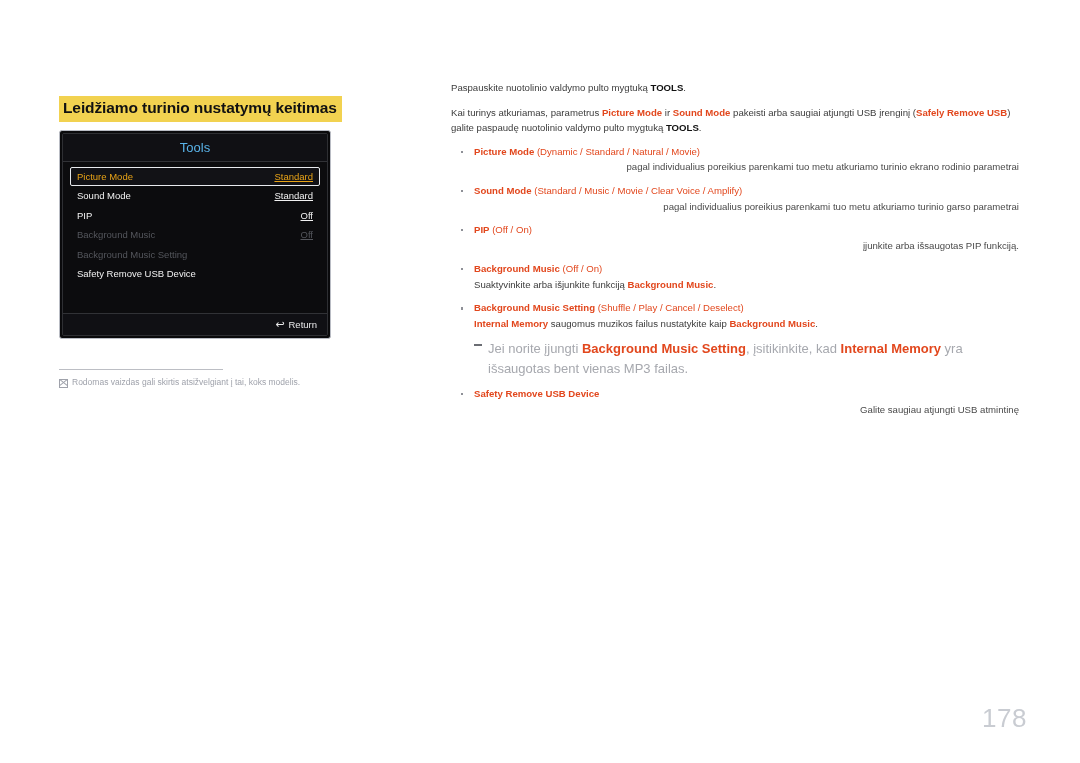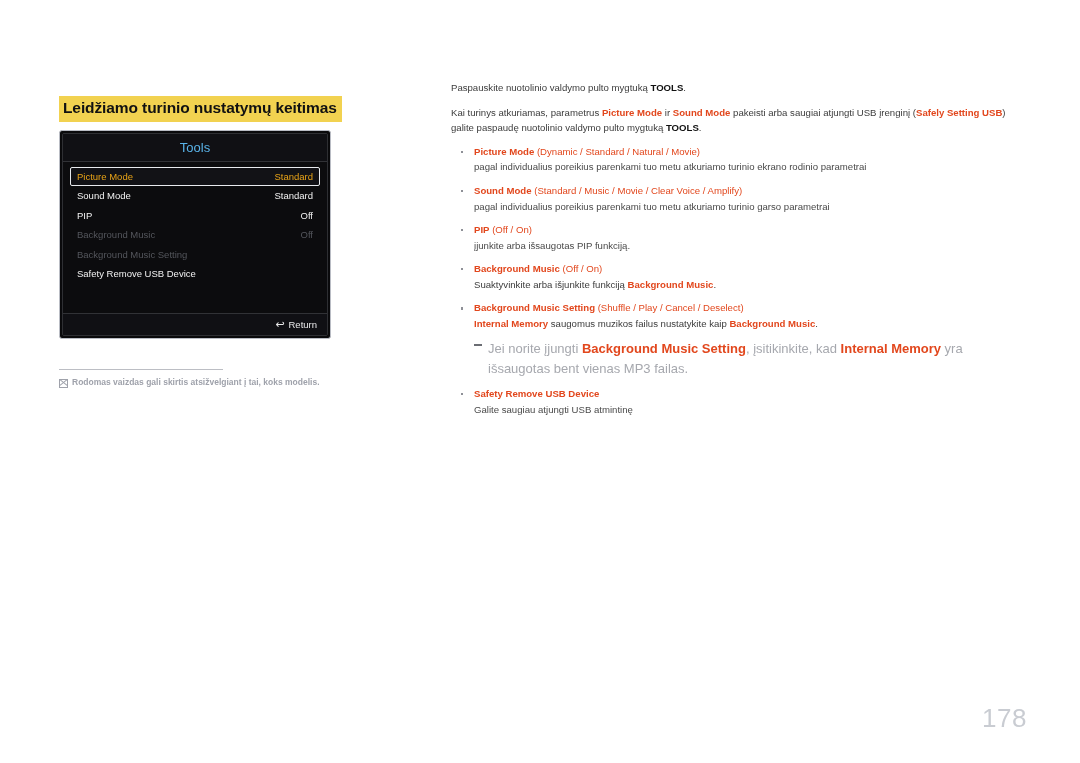--- a/index.html
+++ b/index.html
@@ -85,20 +85,21 @@
   .osd-row.selected {
     color: #e8a317;
     border: 1px solid #e8eaee;
     background: #121216;
   }
   .osd-row.disabled {
     color: #54565c;
   }
   .osd-row .val {
     text-align: right;
+    text-decoration: underline;
   }
   .osd-footer {
     position: absolute;
     left: 0;
     right: 0;
     bottom: 0;
     height: 22px;
     border-top: 1px solid #313236;
     background: #101014;
     display: flex;
@@ -121,21 +122,20 @@
     line-height: 10px;
     font-size: 11px;
     color: #e9e9ea;
     transform: translateY(-0.5px);
   }
 
   
   .footnote-wrap {
     margin-top: 30px;
     width: 230px;
-    font-weight: bold;
   }
   .footnote-rule {
     border-top: 1px solid #bcbec4;
     width: 164px;
     margin-bottom: 7px;
   }
   .footnote {
     display: flex;
     align-items: flex-start;
     gap: 4px;
@@ -201,21 +201,21 @@
   ul.bullets > li::before {
     content: "";
     position: absolute;
     left: 10px;
     top: 6px;
     width: 2.2px;
     height: 2.2px;
     background: #8e9097;
   }
   .b-title { display: block; margin-bottom: 1px; }
-  .b-desc  { display: block; color: #4a4a4a; }
+  .b-desc  { display: block; color: #4a4a4a; text-align: right; }
   .b-desc2 { display: block; color: #3c3c3c; }
 
   .subnote {
     display: block;
     position: relative;
     margin: 7px 0 6px 0;
     padding-left: 14px;
     color: #a6a8ae;
     font-size: 13px;
     line-height: 1.5;
@@ -304,21 +304,21 @@
       <span>Rodomas vaizdas gali skirtis atsižvelgiant į tai, koks modelis.</span>
     </div>
   </div>
 
 </div>
 
 <div class="right-col">
 
   <p class="para"><span>Paspauskite nuotolinio valdymo pulto mygtuką </span><span class="blk-bold">TOOLS</span><span>.</span></p>
 
-  <p class="para second"><span>Kai turinys atkuriamas, parametrus </span><span class="red">Picture Mode</span><span> ir </span><span class="red">Sound Mode</span><span> pakeisti arba saugiai atjungti USB įrenginį (</span><span class="red">Safely Setting USB</span><span>) galite paspaudę nuotolinio valdymo pulto mygtuką </span><span class="blk-bold">TOOLS</span><span>.</span></p>
+  <p class="para second"><span>Kai turinys atkuriamas, parametrus </span><span class="red">Picture Mode</span><span> ir </span><span class="red">Sound Mode</span><span> pakeisti arba saugiai atjungti USB įrenginį (</span><span class="red">Safely Remove USB</span><span>) galite paspaudę nuotolinio valdymo pulto mygtuką </span><span class="blk-bold">TOOLS</span><span>.</span></p>
 
   <ul class="bullets">
 
     <li>
       <span class="b-title"><span class="red">Picture Mode</span><span class="red-plain"> (Dynamic / Standard / Natural / Movie)</span></span>
       <span class="b-desc">pagal individualius poreikius parenkami tuo metu atkuriamo turinio ekrano rodinio parametrai</span>
     </li>
 
     <li>
       <span class="b-title"><span class="red">Sound Mode</span><span class="red-plain"> (Standard / Music / Movie / Clear Voice / Amplify)</span></span>

